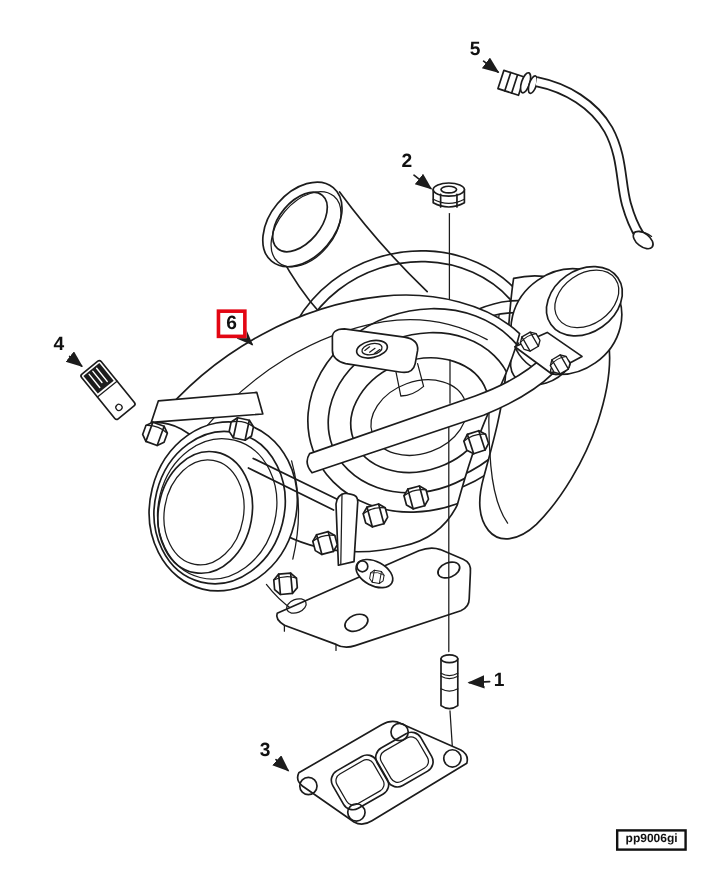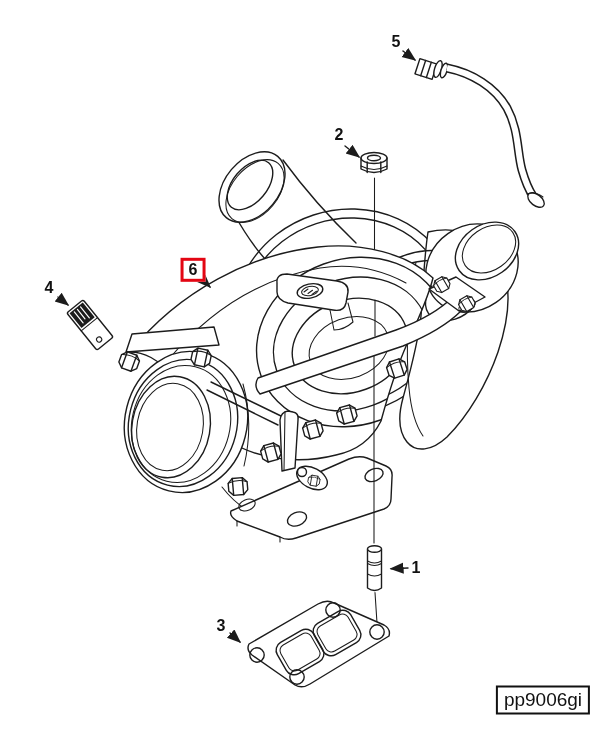--- a/index.html
+++ b/index.html
@@ -12,21 +12,21 @@
       stroke-linecap:round; stroke-linejoin:round; }
   .wf { fill:#fff; }
   .bf { fill:var(--line,#1c1c1c); stroke:none; }
   .thin { stroke-width:1.05; }
   .hose-o { stroke-width:9; stroke-linecap:butt; }
   .hose-i { stroke:#fff; stroke-width:6; stroke-linecap:butt; }
   .whitehatch { stroke:#fff; stroke-width:1.2; }
   .lbl { position:absolute; transform:translate(-50%,-50%); font-weight:700; font-size:16px;
          color:#111; letter-spacing:0; }
   .hl  { border:3px solid var(--hl,#e30613); padding:0 5px; background:#fff; line-height:1.15; }
-  .code { position:absolute; transform:translate(-50%,-50%); font-weight:400; font-size:19px;
+  .code { position:absolute; transform:translate(-50%,-50%); font-weight:700; font-size:10px;
           color:#111; border:2px solid #111; padding:1px 6px 2px 6px; background:#fff; }
 </style>
 </head>
 <body>
 
 <div class="stage">
 
 <svg width="600" height="738" viewBox="0 0 600 738">
   <defs>
     <g id="bolt">

